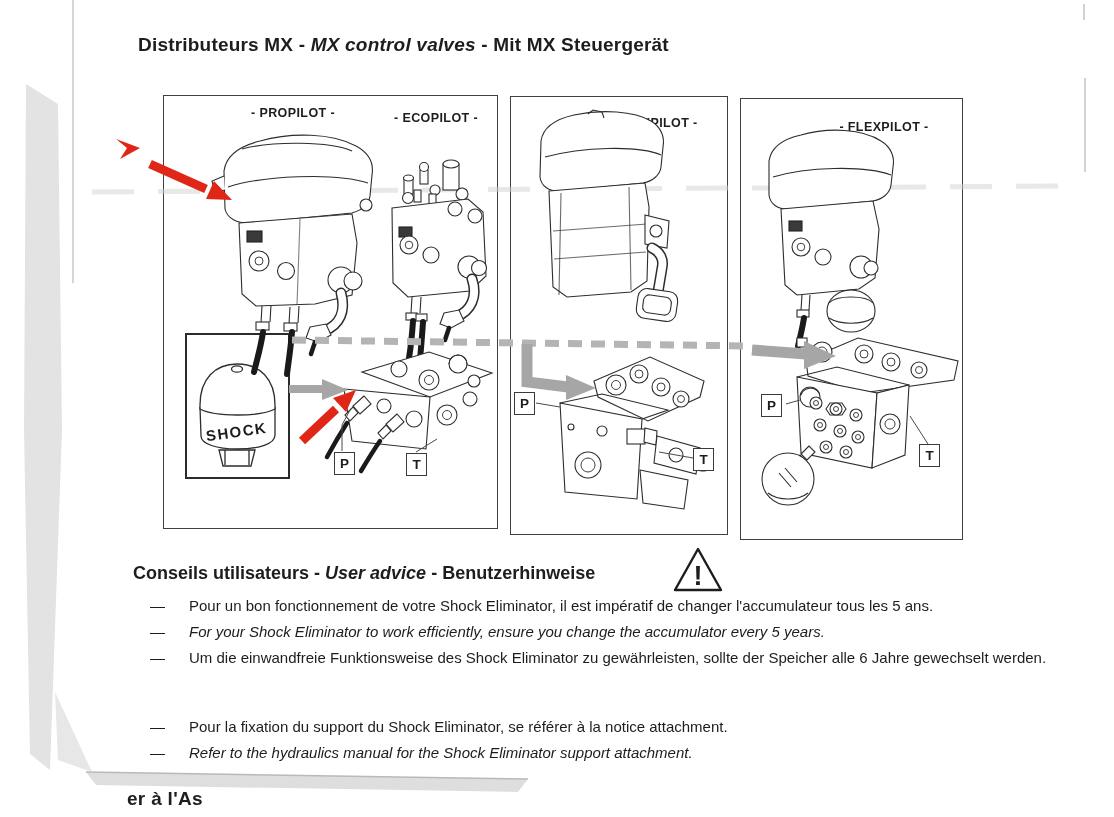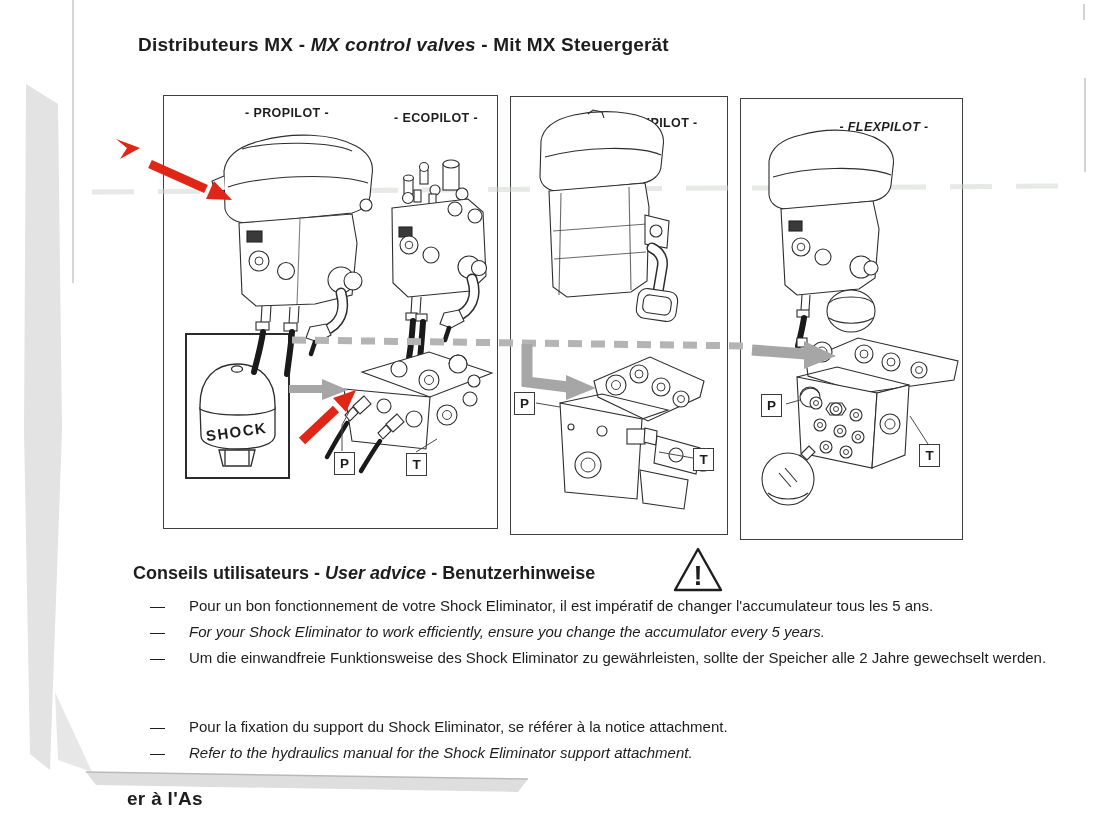--- a/index.html
+++ b/index.html
@@ -11,24 +11,24 @@
   #page-title{left:138px;top:34px;font-size:19px;font-weight:bold;letter-spacing:.2px;white-space:pre;text-align:right;}
   #page-title .it{font-style:italic;}
   #advice-heading{left:133px;top:563px;font-size:18px;font-weight:bold;white-space:pre;}
   #advice-heading .it{font-style:italic;}
   
   .panel{border:1px solid #3f3f3f;background:#ffffff;}
   #panel1{left:163px;top:95px;width:333px;height:432px;}
   #panel2{left:510px;top:96px;width:216px;height:437px;}
   #panel3{left:740px;top:98px;width:221px;height:440px;}
   .plabel{font-size:12.5px;font-weight:bold;letter-spacing:.4px;transform:translateX(-50%);white-space:nowrap;}
-  #lbl-propilot{left:287px;top:106px;}
+  #lbl-propilot{left:293px;top:106px;}
   #lbl-ecopilot{left:436px;top:111px;}
   #lbl-techpilot{left:652px;top:116px;}
-  #lbl-flexpilot{left:884px;top:120px;font-style:italic;}
+  #lbl-flexpilot{left:884px;top:120px;}
   
   #shock-box{left:185px;top:333px;width:101px;height:142px;border:2px solid #2b2b2b;background:#fff;}
   
   .port{width:19px;height:21px;border:1.2px solid #3a3a3a;background:#fff;
     display:flex;align-items:center;justify-content:center;
     font-size:13.5px;font-weight:bold;z-index:6;}
   #p1p{left:334px;top:452px;} #p1t{left:406px;top:453px;}
   #p2p{left:514px;top:392px;} #p2t{left:693px;top:448px;}
   #p3p{left:761px;top:394px;} #p3t{left:919px;top:444px;}
   
@@ -338,21 +338,21 @@
   <div class="advice-row">
     <span class="dash">—</span>
     <div class="txt">Pour un bon fonctionnement de votre Shock Eliminator, il est impératif de changer l'accumulateur tous les 5 ans.</div>
   </div>
   <div class="advice-row it">
     <span class="dash">—</span>
     <div class="txt">For your Shock Eliminator to work efficiently, ensure you change the accumulator every 5 years.</div>
   </div>
   <div class="advice-row just">
     <span class="dash">—</span>
-    <div class="txt">Um die einwandfreie Funktionsweise des Shock Eliminator zu gewährleisten, sollte der Speicher alle 2 Jahre gewechselt werden.</div>
+    <div class="txt">Um die einwandfreie Funktionsweise des Shock Eliminator zu gewährleisten, sollte der Speicher alle 6 Jahre gewechselt werden.</div>
   </div>
 </div>
 
 <div id="support-list" class="abs">
   <div class="advice-row">
     <span class="dash">—</span>
     <div class="txt">Pour la fixation du support du Shock Eliminator, se référer à la notice attachment.</div>
   </div>
   <div class="advice-row it">
     <span class="dash">—</span>

